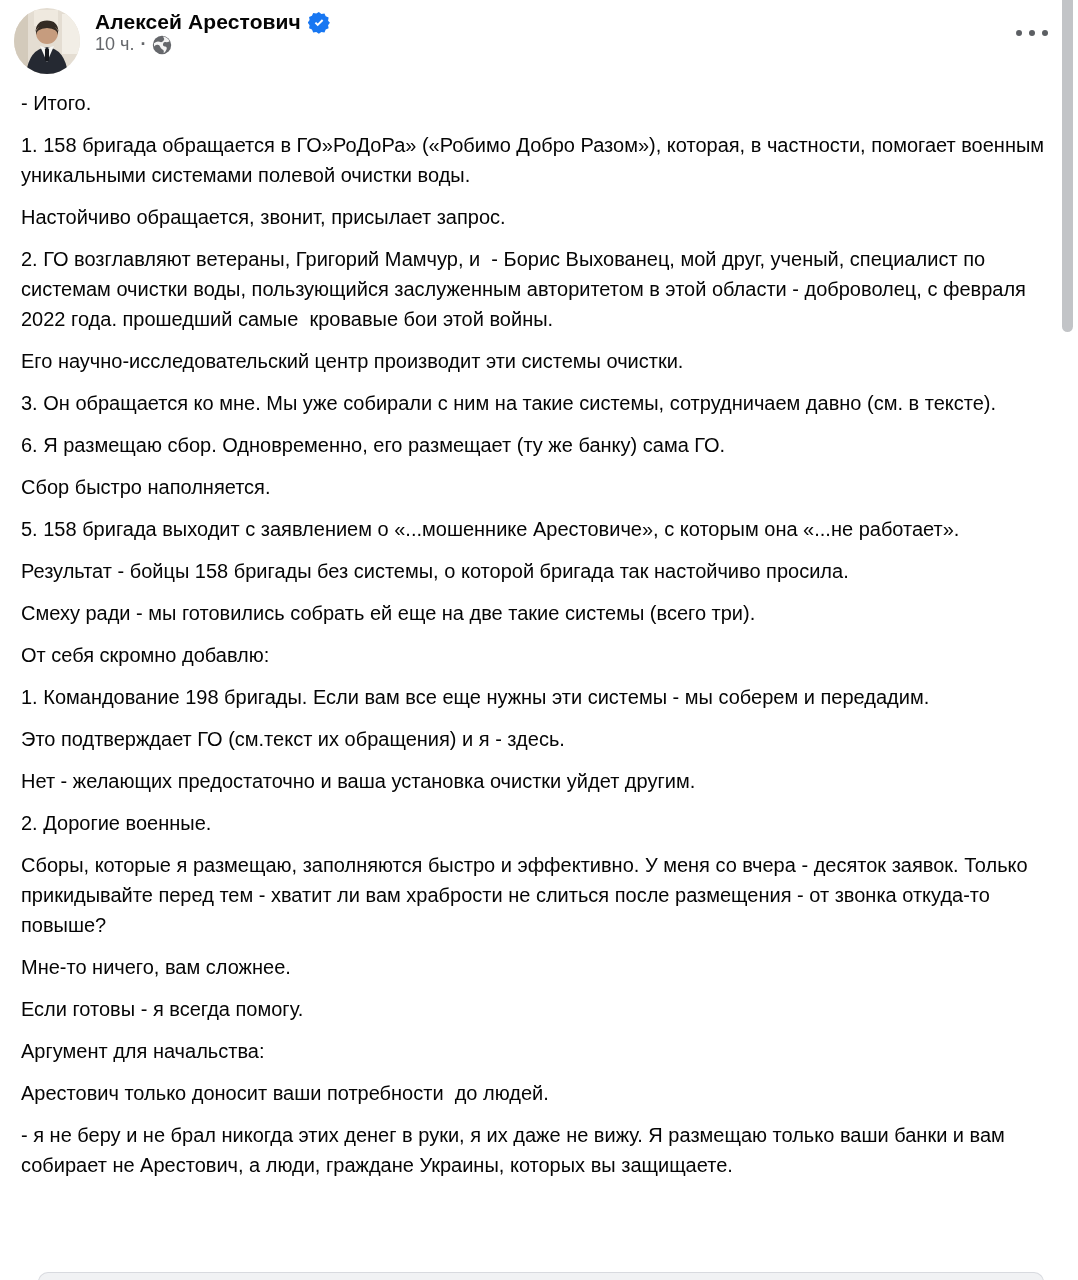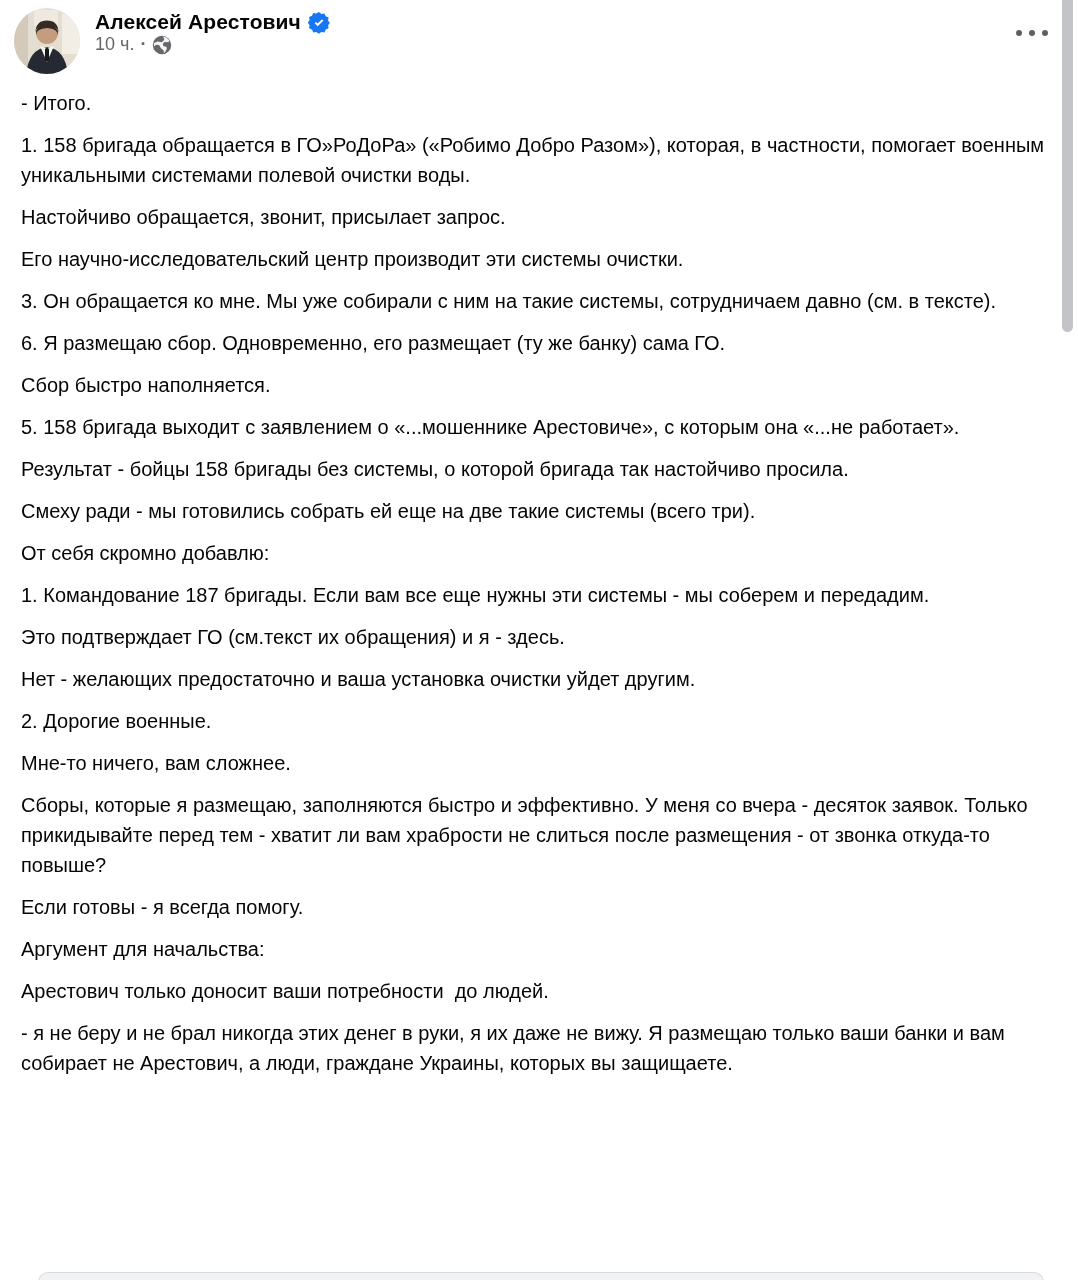--- a/index.html
+++ b/index.html
@@ -121,34 +121,35 @@
       <span class="dot"></span>
       <span class="dot"></span>
       <span class="dot"></span>
     </div>
   </div>
 
   <div class="post-body">
       <p>- Итого.</p>
       <p>1. 158 бригада обращается в ГО»РоДоРа» («Робимо Добро Разом»), которая, в частности, помогает военным уникальными системами полевой очистки воды.</p>
       <p>Настойчиво обращается, звонит, присылает запрос.</p>
+      <p>2. ГО возглавляют ветераны, Григорий Мамчур, и  - Борис Выхованец, мой друг, ученый, специалист по системам очистки воды, пользующийся заслуженным авторитетом в этой области - доброволец, с февраля 2022 года. прошедший самые  кровавые бои этой войны.</p>
       <p>Его научно-исследовательский центр производит эти системы очистки.</p>
       <p>3. Он обращается ко мне. Мы уже собирали с ним на такие системы, сотрудничаем давно (см. в тексте).</p>
       <p>6. Я размещаю сбор. Одновременно, его размещает (ту же банку) сама ГО.</p>
       <p>Сбор быстро наполняется.</p>
       <p>5. 158 бригада выходит с заявлением о «...мошеннике Арестовиче», с которым она «...не работает».</p>
       <p>Результат - бойцы 158 бригады без системы, о которой бригада так настойчиво просила.</p>
       <p>Смеху ради - мы готовились собрать ей еще на две такие системы (всего три).</p>
       <p>От себя скромно добавлю:</p>
-      <p>1. Командование 187 бригады. Если вам все еще нужны эти системы - мы соберем и передадим.</p>
+      <p>1. Командование 198 бригады. Если вам все еще нужны эти системы - мы соберем и передадим.</p>
       <p>Это подтверждает ГО (см.текст их обращения) и я - здесь.</p>
       <p>Нет - желающих предостаточно и ваша установка очистки уйдет другим.</p>
       <p>2. Дорогие военные.</p>
+      <p>Сборы, которые я размещаю, заполняются быстро и эффективно. У меня со вчера - десяток заявок. Только прикидывайте перед тем - хватит ли вам храбрости не слиться после размещения - от звонка откуда-то повыше?</p>
       <p>Мне-то ничего, вам сложнее.</p>
-      <p>Сборы, которые я размещаю, заполняются быстро и эффективно. У меня со вчера - десяток заявок. Только прикидывайте перед тем - хватит ли вам храбрости не слиться после размещения - от звонка откуда-то повыше?</p>
       <p>Если готовы - я всегда помогу.</p>
       <p>Аргумент для начальства:</p>
       <p>Арестович только доносит ваши потребности  до людей.</p>
       <p>- я не беру и не брал никогда этих денег в руки, я их даже не вижу. Я размещаю только ваши банки и вам собирает не Арестович, а люди, граждане Украины, которых вы защищаете.</p>
     </div>
 
   <div class="comment-bar"></div>
 
   <div class="scrollbar-thumb"></div>
 </div>

